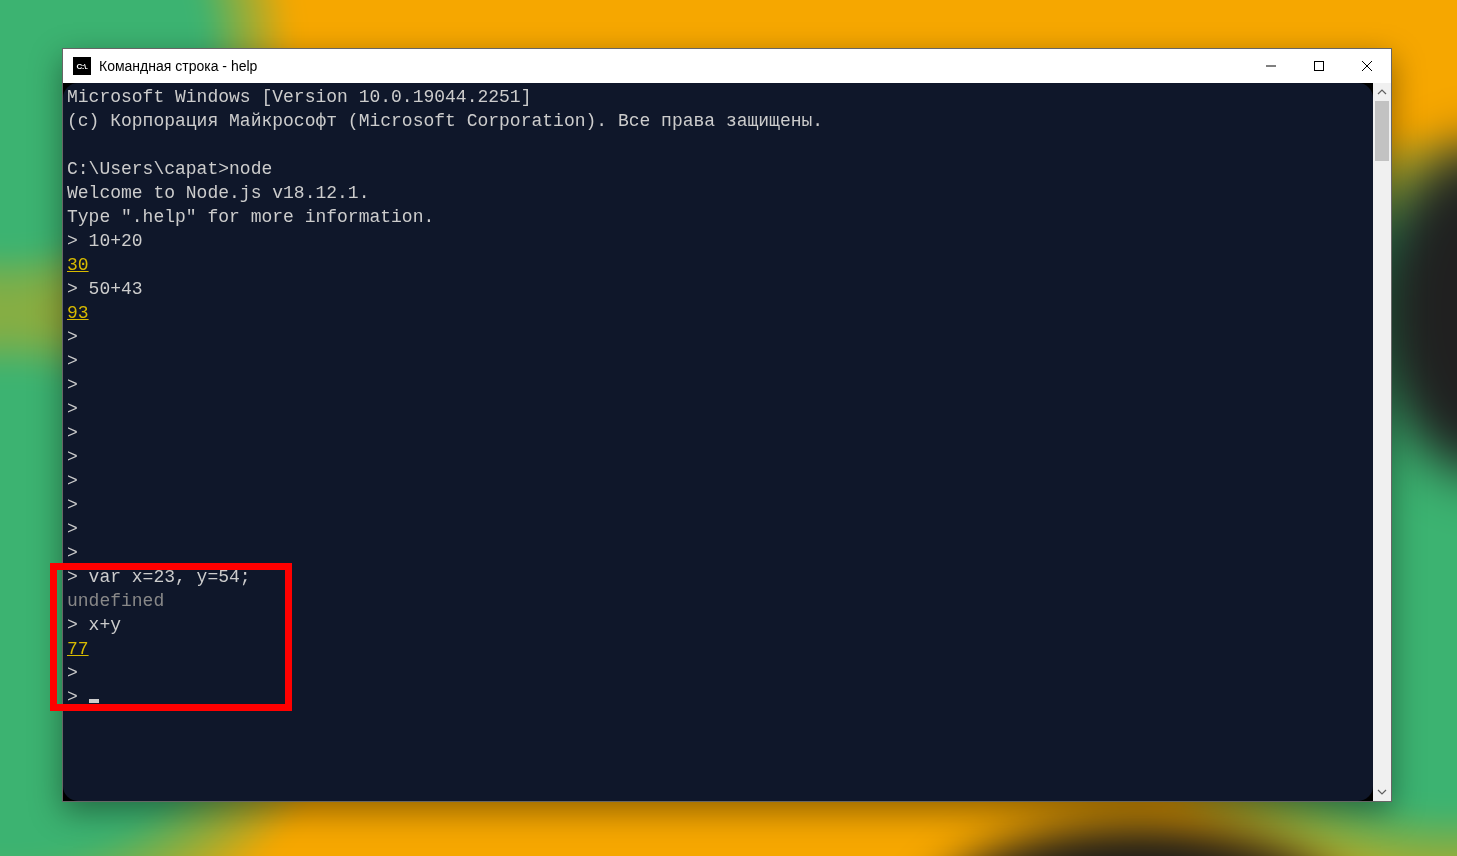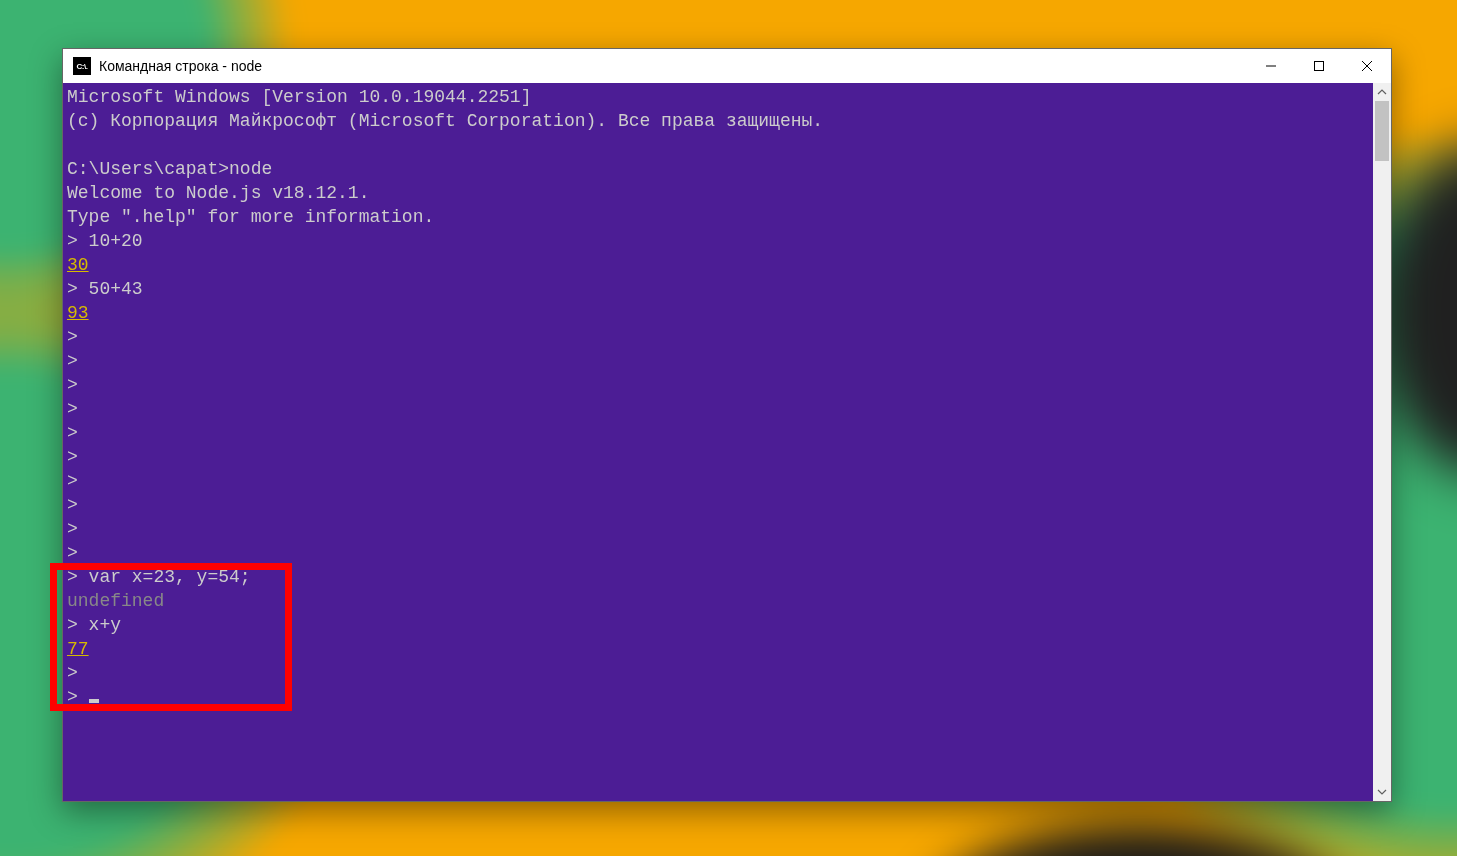--- a/index.html
+++ b/index.html
@@ -107,28 +107,29 @@
   .win-btn svg { display:block; }
 
   .client {
     flex: 1;
     display: flex;
     min-height: 0;
   }
 
   .terminal {
     flex: 1;
-    background: #4c1d95;
+    background: #0f172a;
     color: #cccccc;
     font-family: Consolas, "Courier New", monospace;
     font-size: 18px;
     line-height: 24px;
     padding: 2px 4px;
     white-space: pre;
     overflow: hidden;
+    border-radius: 15px;
   }
 
   .scrollbar {
     width: 18px;
     background: #f0f0f0;
     position: relative;
   }
   .scroll-up, .scroll-down {
     position: absolute;
     left: 0; right: 0;
@@ -168,21 +169,21 @@
   }
 </style>
 </head>
 <body>
 
 <div class="bg"></div>
 
 <div class="window">
   <div class="titlebar">
     <div class="icon">C:\.</div>
-    <div class="title">Командная строка - node</div>
+    <div class="title">Командная строка - help</div>
     <div class="win-controls">
       <div class="win-btn">
         <svg width="12" height="12" viewBox="0 0 12 12">
             <line x1="1" y1="6" x2="11" y2="6" stroke="currentColor" stroke-width="1"></line>
           </svg>
       </div>
       <div class="win-btn">
         <svg width="12" height="12" viewBox="0 0 12 12">
             <rect x="1.5" y="1.5" width="9" height="9" fill="none" stroke="currentColor" stroke-width="1"></rect>
           </svg>

